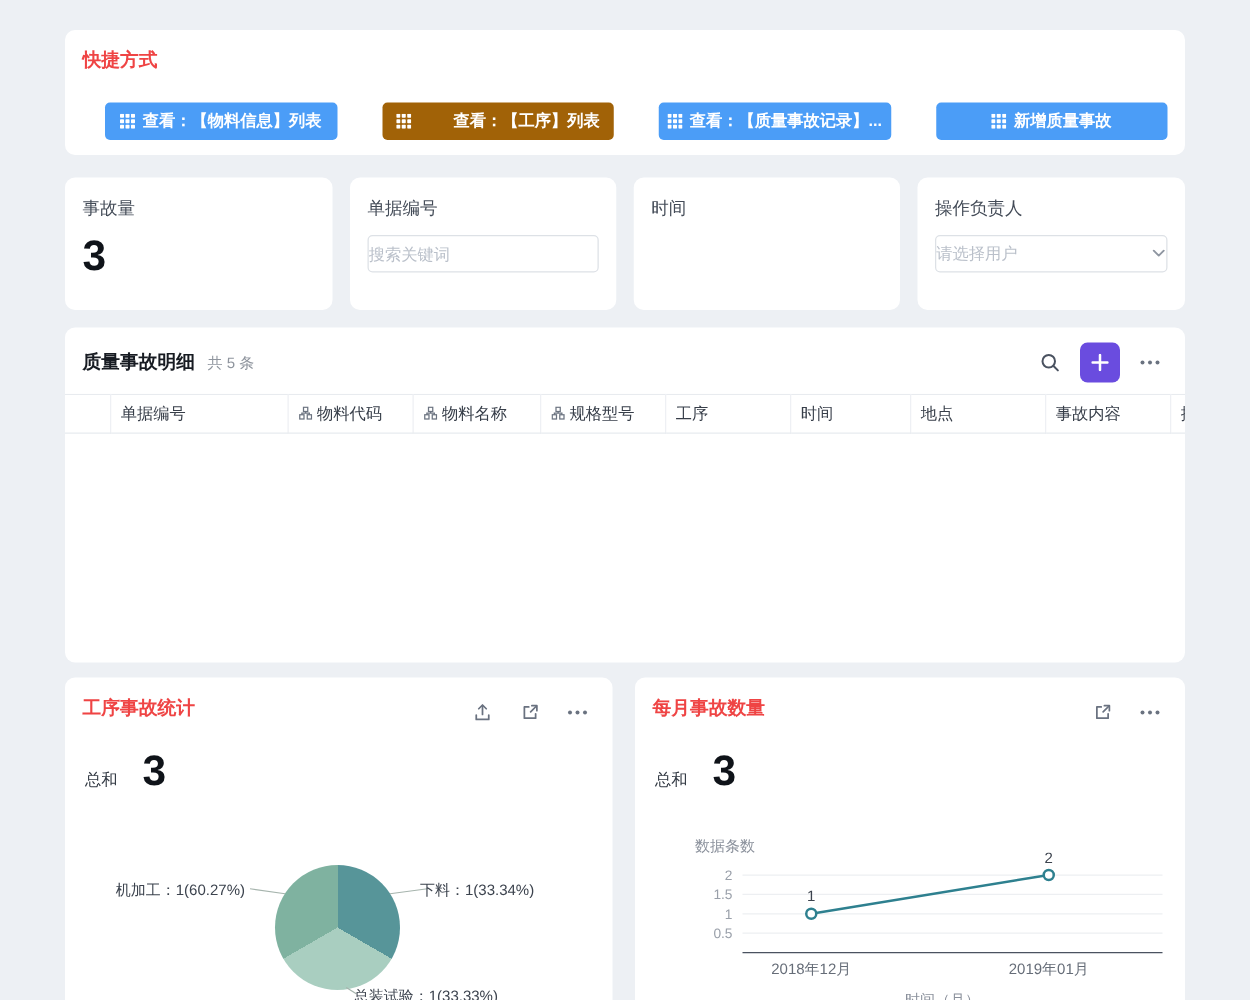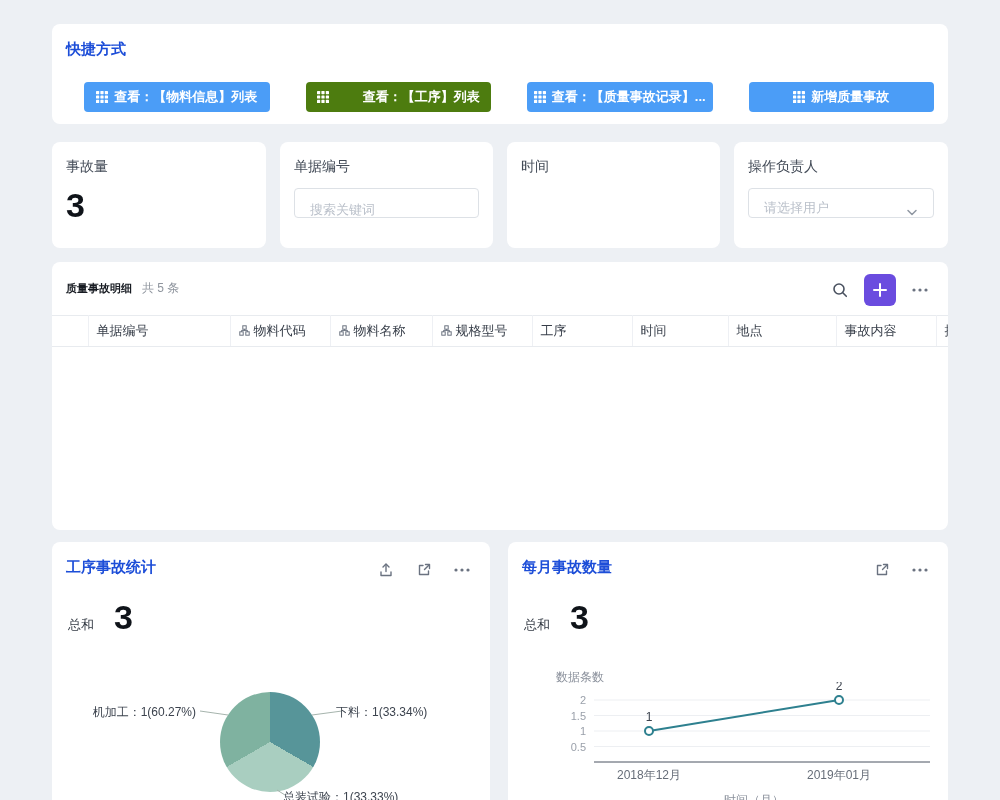--- a/index.html
+++ b/index.html
@@ -6,54 +6,54 @@
   html, body { margin: 0; padding: 0; }
   body {
     width: 1000px; height: 800px;
     font-family: "Liberation Sans", "DejaVu Sans", sans-serif;
   }
   .page {
     position: relative; width: 1000px; height: 800px;
     background: #edf0f4; overflow: hidden; color: #2b313b;
   }
   .card { position: absolute; background: #fff; border-radius: 8px; }
-  .card-title { position: absolute; left: 14px; top: 16px; font-size: 15px; font-weight: 700; color: #1d4ed8; line-height: 18px; text-align: right; }
+  .card-title { position: absolute; left: 14px; top: 16px; font-size: 15px; font-weight: 700; color: #ef4444; line-height: 18px; text-align: right; }
 
   
   .card-shortcuts { left: 52px; top: 24px; width: 896px; height: 100px; }
   .sc-row { position: absolute; left: 10px; right: 14px; top: 58px; height: 30px; display: flex; gap: 14px; }
   .sc-btn {
     flex: 1; display: flex; align-items: center; justify-content: center; gap: 6px;
     color: #fff; border: none; border-radius: 4px; font-size: 13px; font-weight: 600;
     font-family: inherit; cursor: pointer; padding: 0; white-space: nowrap; overflow: hidden; margin-left: 22px;
   }
 
   
   .card-stat { left: 52px;  top: 142px; width: 214px; height: 106px; }
   .card-f1   { left: 280px; top: 142px; width: 213px; height: 106px; }
   .card-f2   { left: 507px; top: 142px; width: 213px; height: 106px; }
   .card-f3   { left: 734px; top: 142px; width: 214px; height: 106px; }
   .stat-label { position: absolute; left: 14px; top: 15px; font-size: 14px; color: #434b57; line-height: 18px; }
   .stat-value { position: absolute; left: 14px; top: 44px; font-size: 34px; font-weight: 700; color: #0f1319; }
   .input-box {
     position: absolute; left: 14px; right: 14px; top: 46px; height: 30px;
-    border: 1px solid #dde1e6; border-radius: 4px; display: flex; align-items: flex-end;
-    padding: 0 15px; background: #fff;
+    border: 1px solid #dde1e6; border-radius: 4px; display: flex; align-items: center;
+    padding: 0 0; background: #fff;
   }
   .input-box input {
     border: none; outline: none; flex: 1; min-width: 0; font-size: 13px;
     font-family: inherit; color: #2b313b; background: transparent; padding: 0;
   }
   .input-box input::placeholder { color: #bac0ca; }
   .select-text { flex: 1; font-size: 13px; color: #bac0ca; }
 
   
   .card-table { left: 52px; top: 262px; width: 896px; height: 268px; overflow: hidden; }
   .tbl-head { position: absolute; left: 14px; top: 18px; display: flex; align-items: baseline; gap: 10px; }
-  .tbl-title { font-size: 11px; font-weight: 700; color: #171b22; }
+  .tbl-title { font-size: 15px; font-weight: 700; color: #171b22; }
   .tbl-count { font-size: 12px; color: #8f959e; }
   .tbl-icons { position: absolute; top: 12px; right: 16px; display: flex; align-items: center; gap: 12px; }
   .icon-btn { display: flex; align-items: center; justify-content: center; background: none; border: none; padding: 0; cursor: pointer; width: 24px; height: 24px; }
   .add-btn { width: 32px; height: 32px; border-radius: 6px; border: none; display: flex; align-items: center; justify-content: center; cursor: pointer; }
   .table-scroll { position: absolute; left: 0; right: 0; top: 53px; bottom: 0; overflow: hidden; }
   table { border-collapse: collapse; table-layout: fixed; width: 1004px; }
   th, td {
     border-bottom: 1px solid #e8ebef; border-right: 1px solid #eef0f4;
     padding: 0 8px; font-size: 13px; text-align: left; white-space: nowrap; overflow: hidden;
   }
@@ -100,21 +100,21 @@
               <rect x="0" y="4.4" width="3.2" height="3.2" rx="0.6"></rect>
               <rect x="4.4" y="4.4" width="3.2" height="3.2" rx="0.6"></rect>
               <rect x="8.8" y="4.4" width="3.2" height="3.2" rx="0.6"></rect>
               <rect x="0" y="8.8" width="3.2" height="3.2" rx="0.6"></rect>
               <rect x="4.4" y="8.8" width="3.2" height="3.2" rx="0.6"></rect>
               <rect x="8.8" y="8.8" width="3.2" height="3.2" rx="0.6"></rect>
             </g>
           </svg>
           <span>查看：【物料信息】列表</span>
         </button>
-        <button class="sc-btn" style="background: #4d7c0f; gap: 34px;">
+        <button class="sc-btn" style="background: #a16207; gap: 34px;">
           <svg width="12" height="12" viewBox="0 0 12 12">
             <g fill="#fff">
               <rect x="0" y="0" width="3.2" height="3.2" rx="0.6"></rect>
               <rect x="4.4" y="0" width="3.2" height="3.2" rx="0.6"></rect>
               <rect x="8.8" y="0" width="3.2" height="3.2" rx="0.6"></rect>
               <rect x="0" y="4.4" width="3.2" height="3.2" rx="0.6"></rect>
               <rect x="4.4" y="4.4" width="3.2" height="3.2" rx="0.6"></rect>
               <rect x="8.8" y="4.4" width="3.2" height="3.2" rx="0.6"></rect>
               <rect x="0" y="8.8" width="3.2" height="3.2" rx="0.6"></rect>
               <rect x="4.4" y="8.8" width="3.2" height="3.2" rx="0.6"></rect>

